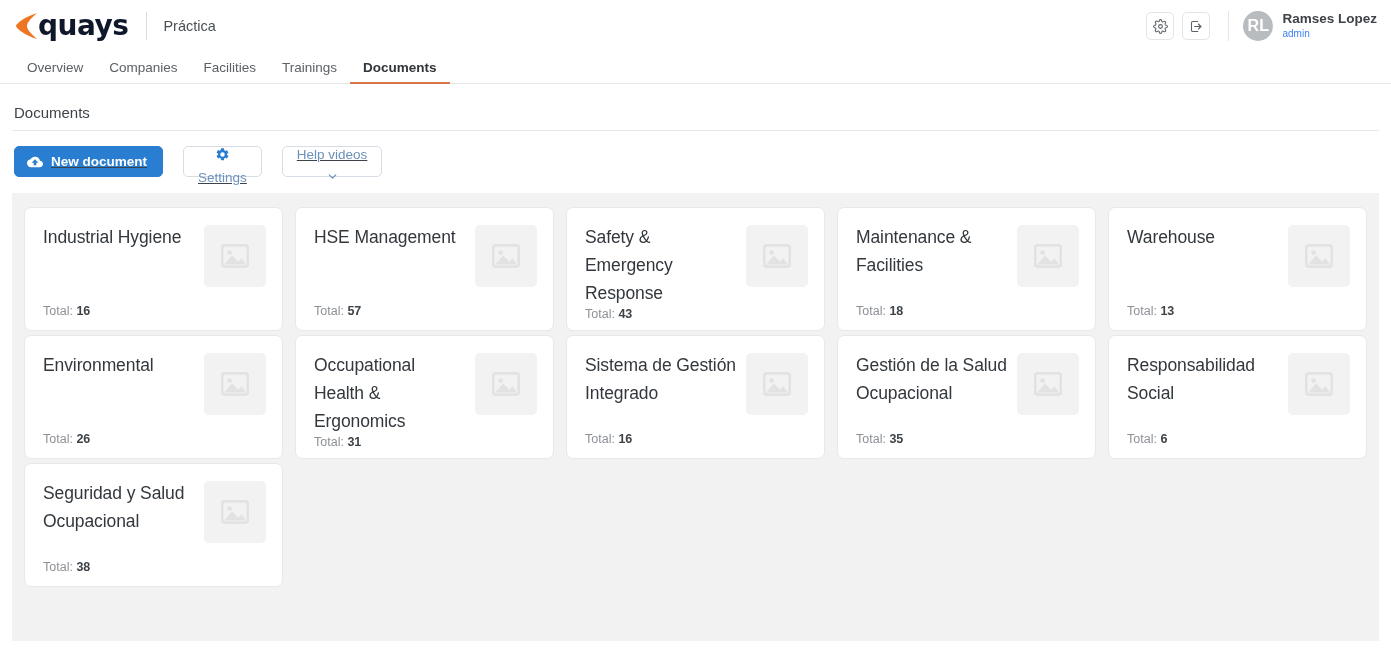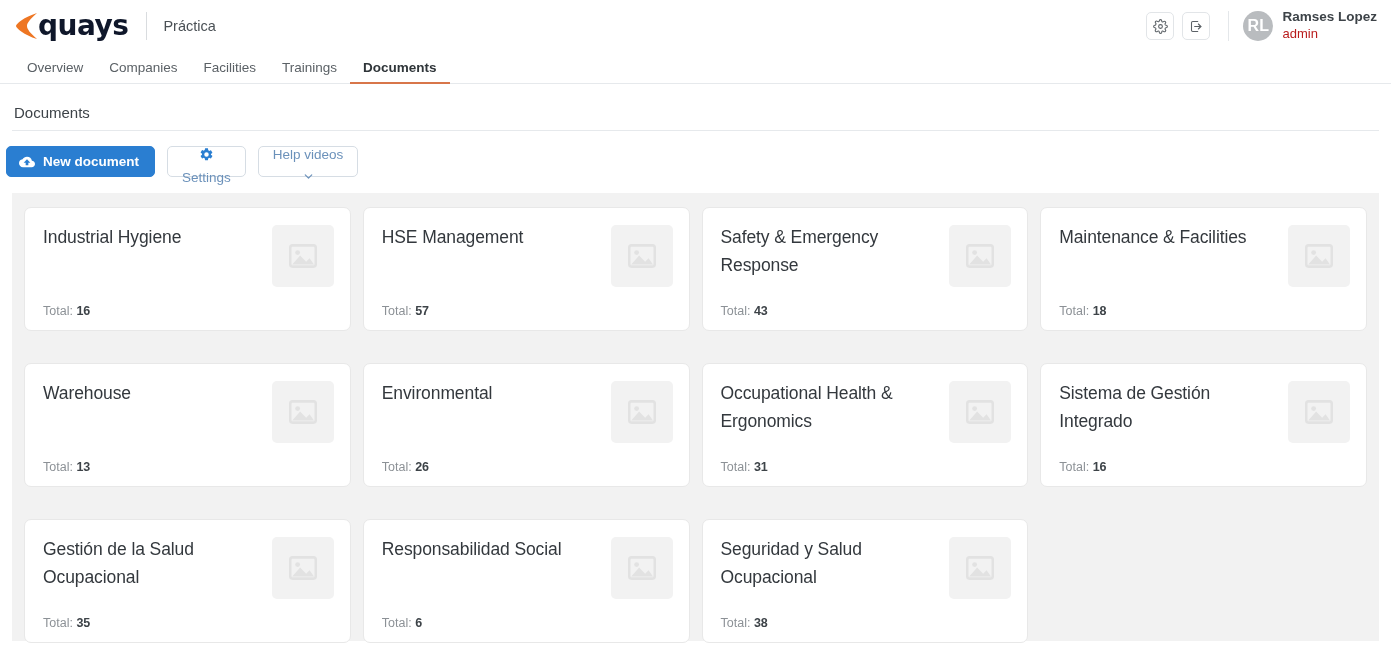--- a/index.html
+++ b/index.html
@@ -68,21 +68,21 @@
     background: #b9bcbf;
     color: #fff;
     font-size: 16px;
     font-weight: 700;
     display: flex; align-items: center; justify-content: center;
     letter-spacing: 0.3px;
     margin-right: 9px;
   }
   .user-text { line-height: 1.25; }
   .user-name { font-size: 13.5px; font-weight: 700; color: #3d4348; }
-  .user-role { font-size: 13px; color: #b91c1c; }
+  .user-role { font-size: 10px; color: #3b82f6; }
 
   
   .navbar {
     height: 32px;
     display: flex;
     align-items: flex-end;
     padding: 0 14px;
     border-bottom: 1px solid #e6e9ec;
     position: relative;
   }
@@ -118,22 +118,23 @@
   .header-rule {
     height: 1px;
     background: #e6e9ec;
     margin: 0 12px;
   }
 
   
   .toolbar {
     display: flex;
     align-items: center;
-    gap: 12px;
-    padding: 15px 14px 16px 6px;
+    gap: 20px;
+    padding: 15px 14px 16px 14px;
+    text-decoration: underline;
   }
   .btn {
     height: 31px;
     border-radius: 5px;
     display: inline-flex;
     align-items: center;
     gap: 8px;
     font-size: 13.5px;
     cursor: pointer;
     padding: 0 14px;
@@ -157,22 +158,22 @@
 
   
   .panel {
     background: #f2f2f2;
     margin: 0 12px 0 12px;
     padding: 14px 12px 18px 12px;
     height: 448px;
   }
   .grid {
     display: grid;
-    grid-template-columns: repeat(4, 1fr);
-    gap: 32px 12px;
+    grid-template-columns: repeat(5, 1fr);
+    gap: 4px 12px;
   }
   .card {
     background: #ffffff;
     border: 1px solid #e8e8e8;
     border-radius: 7px;
     height: 124px;
     padding: 15px 16px 12px 18px;
     display: flex;
     flex-direction: column;
     position: relative;

